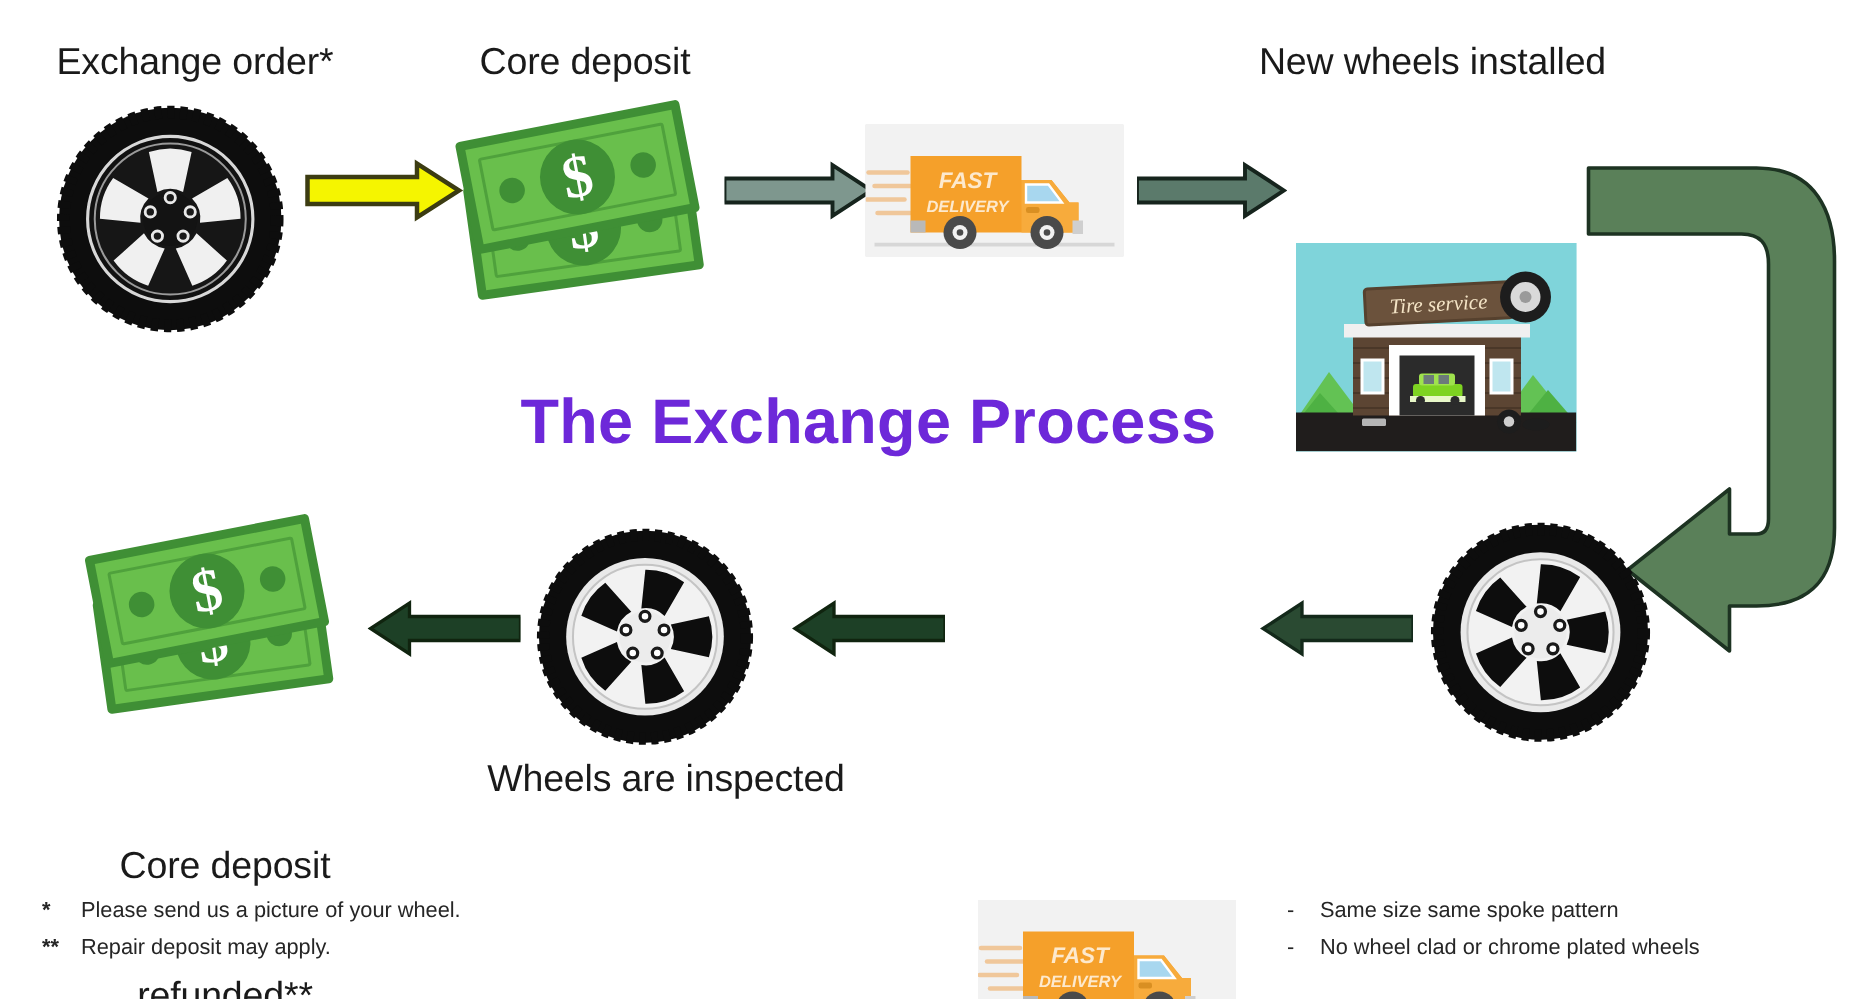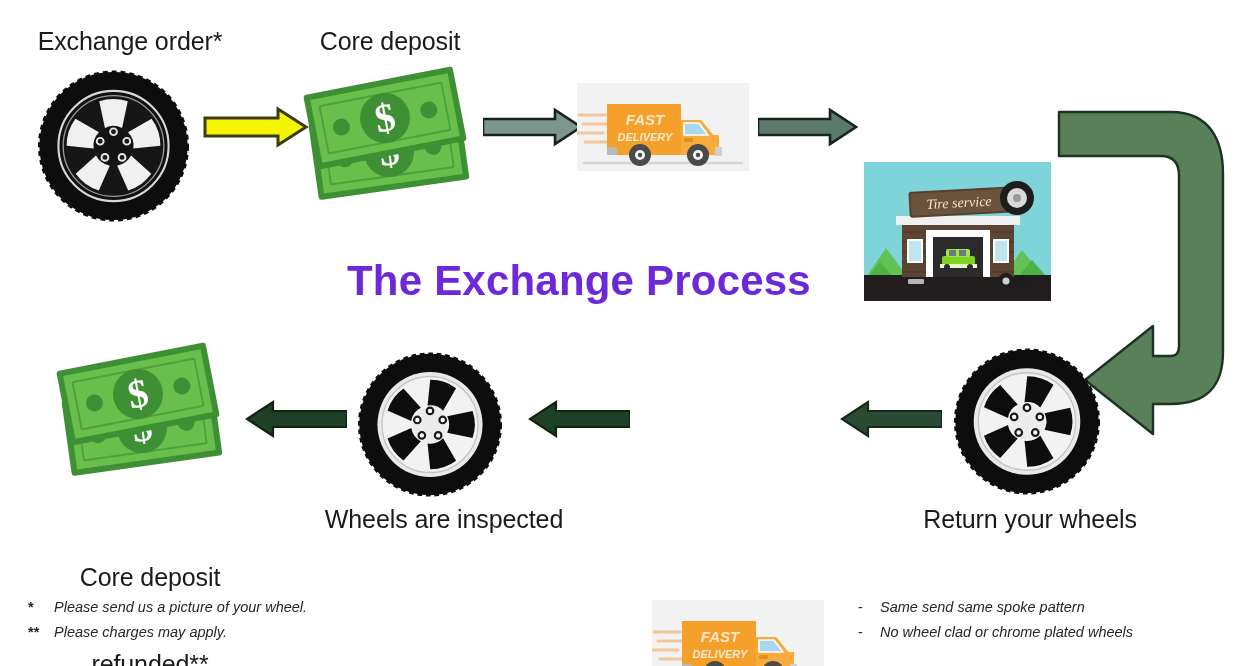--- a/index.html
+++ b/index.html
@@ -36,21 +36,21 @@
     color: #6d28d9;
     letter-spacing: 0.2px;
     white-space: nowrap;
   }
 
   
   .footnote-block { font-size: 14.5px; color: #262626; line-height: 1.72; }
   .footnote-row { display: flex; }
   .footnote-mark { width: 26px; flex: 0 0 26px; font-weight: 600; }
   .footnote-mark.dash { width: 22px; flex: 0 0 22px; font-weight: 400; }
-  .footnote-text { white-space: nowrap; font-style: italic; }
+  .footnote-text { white-space: nowrap; }
 
   
   .arrow { display:block; }
 
   
   .bill {
     position: absolute;
     width: 152px;
     height: 76px;
     background: #69bf4c;
@@ -104,20 +104,21 @@
 </style>
 </head>
 <body>
 
 <div id="stage">
 
   <div class="abs step-label" style="left:10px; top:27px; width:240px;">Exchange order*</div>
 
   <div class="abs step-label" style="left:290px; top:27px; width:200px;">Core deposit</div>
 
+  <div class="abs step-label" style="left:795px; top:27px; width:320px;">New wheels installed</div>
 
   <div class="abs" style="left:36px; top:70px; width:155px; height:152px;">
     <svg viewBox="0 0 160 160" width="155" height="152">
 
       <circle cx="80" cy="80" r="78" fill="#0d0d0d"></circle>
       <g stroke="#0d0d0d" stroke-width="6">
 
         <circle cx="80" cy="80" r="75" fill="none" stroke="#0d0d0d" stroke-width="9" stroke-dasharray="5 4"></circle>
       </g>
 
@@ -449,37 +450,36 @@
     </svg>
   </div>
 
   <div class="abs step-label" style="left:40px; top:505px; width:220px;">
     <div>Core deposit</div>
     <div>refunded**</div>
   </div>
 
   <div class="abs step-label" style="left:314px; top:505px; width:260px;">Wheels are inspected</div>
 
-  <div class="abs step-label" style="left:900px; top:505px; width:260px;">Return your wheels</div>
 
   <div class="abs footnote-block" style="left:28px; top:595px;">
     <div class="footnote-row">
       <span class="footnote-mark">*</span>
       <span class="footnote-text">Please send us a picture of your wheel.</span>
     </div>
     <div class="footnote-row">
       <span class="footnote-mark">**</span>
-      <span class="footnote-text">Please charges may apply.</span>
+      <span class="footnote-text">Repair deposit may apply.</span>
     </div>
   </div>
 
   <div class="abs footnote-block" style="left:858px; top:595px;">
     <div class="footnote-row">
       <span class="footnote-mark dash">-</span>
-      <span class="footnote-text">Same send same spoke pattern</span>
+      <span class="footnote-text">Same size same spoke pattern</span>
     </div>
     <div class="footnote-row">
       <span class="footnote-mark dash">-</span>
       <span class="footnote-text">No wheel clad or chrome plated wheels</span>
     </div>
   </div>
 
 </div>
 
 </body></html>

